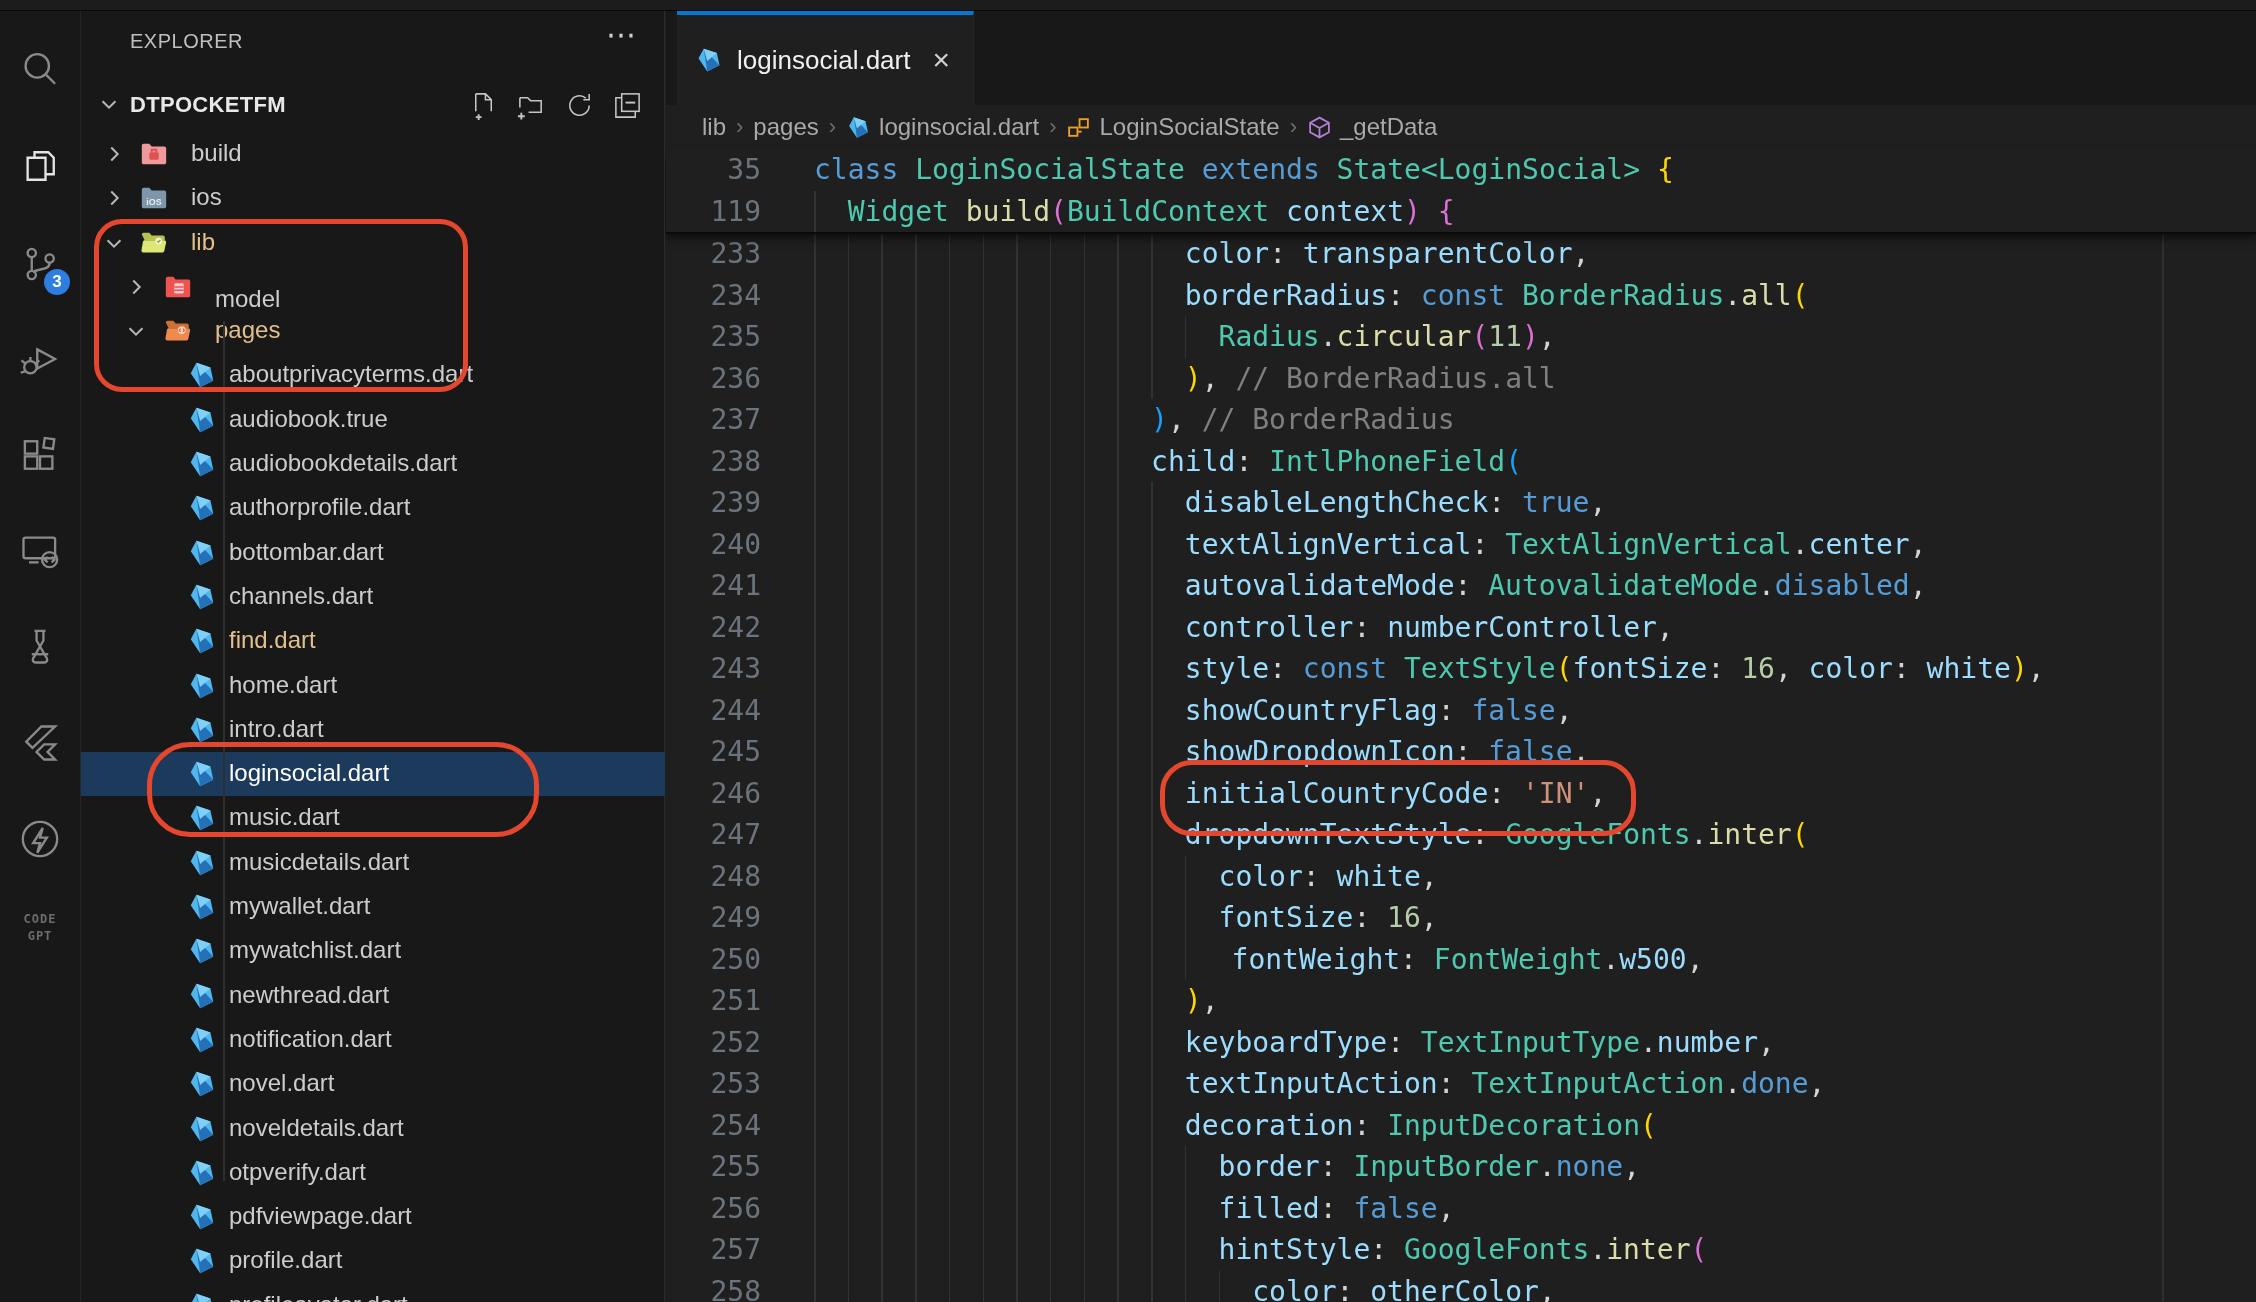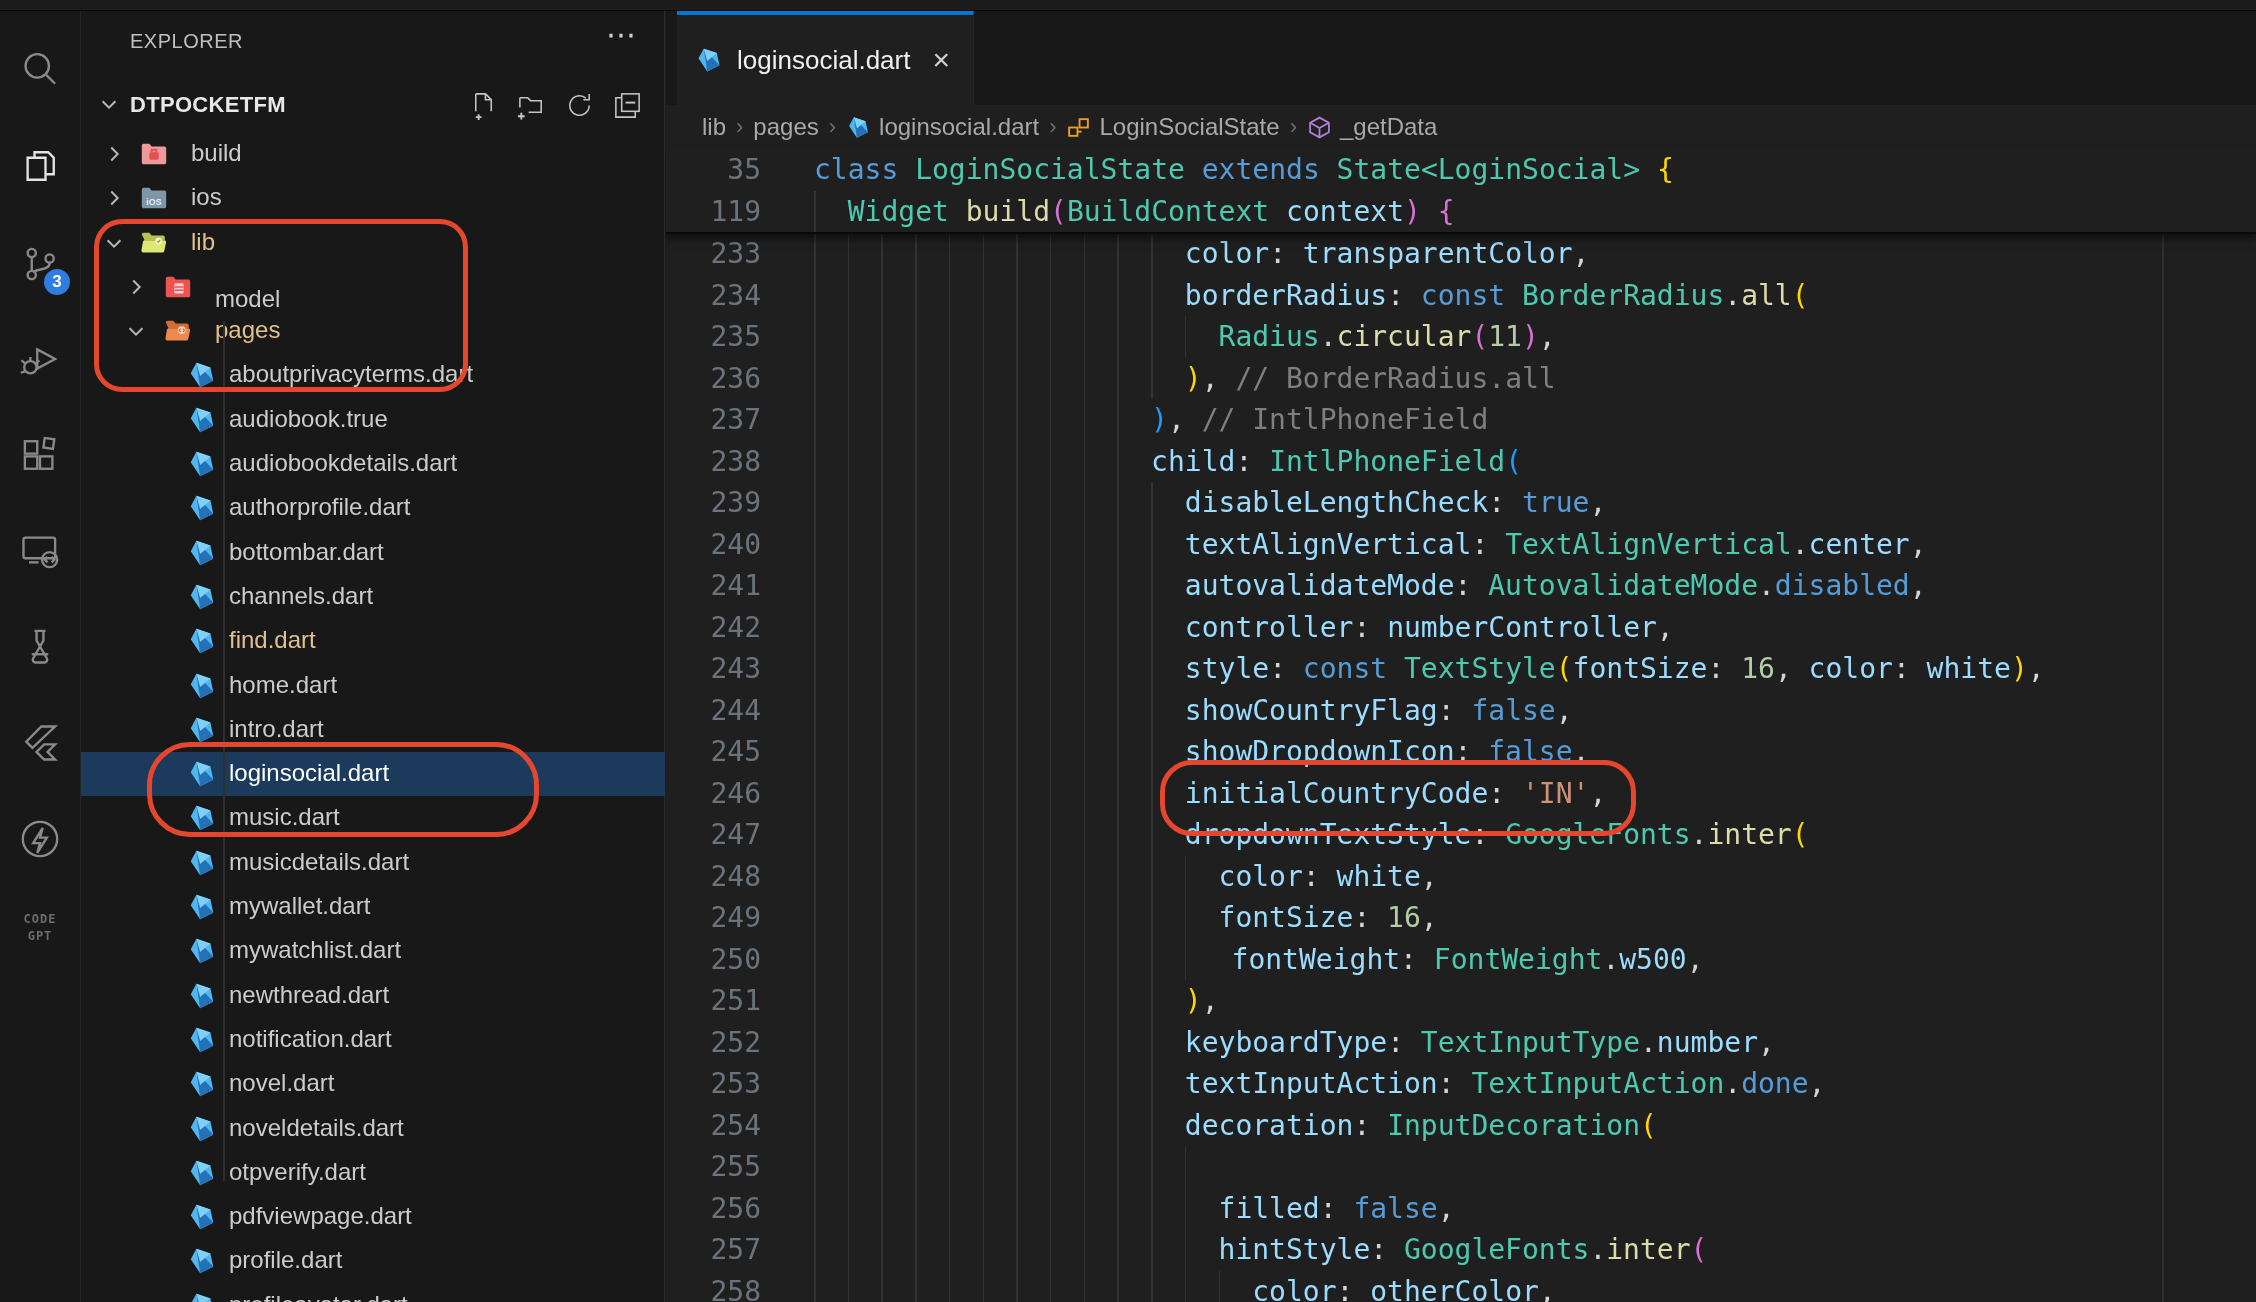--- a/index.html
+++ b/index.html
@@ -454,39 +454,39 @@
     <div class="code">
       <div class="sticky" id="sticky">
           <div class="code-row"><span class="ln">35</span><span class="lc"><span class="ct" style="padding-left: 0px;"><span class="tok-kw">class </span><span class="tok-ty">LoginSocialState </span><span class="tok-kw">extends </span><span class="tok-ty">State&lt;LoginSocial&gt; </span><span class="tok-b1">{</span></span></span></div>
           <div class="code-row"><span class="ln">119</span><span class="lc"><span class="gl" style="width: 33.712px;"></span><span class="ct" style="padding-left: 33.712px;"><span class="tok-ty">Widget </span><span class="tok-fn">build</span><span class="tok-b2">(</span><span class="tok-ty">BuildContext </span><span class="tok-pr">context</span><span class="tok-b2">)</span><span class="tok-pu"> </span><span class="tok-b2">{</span></span></span></div>
         </div>
       <div class="code-lines" id="code-lines">
           <div class="code-row"><span class="ln">233</span><span class="lc"><span class="gl" style="width: 370.832px;"></span><span class="ct" style="padding-left: 370.832px;"><span class="tok-pr">color</span><span class="tok-pu">: </span><span class="tok-pr">transparentColor</span><span class="tok-pu">,</span></span></span></div>
           <div class="code-row"><span class="ln">234</span><span class="lc"><span class="gl" style="width: 370.832px;"></span><span class="ct" style="padding-left: 370.832px;"><span class="tok-pr">borderRadius</span><span class="tok-pu">: </span><span class="tok-kw">const </span><span class="tok-ty">BorderRadius</span><span class="tok-pu">.</span><span class="tok-fn">all</span><span class="tok-b1">(</span></span></span></div>
           <div class="code-row"><span class="ln">235</span><span class="lc"><span class="gl" style="width: 404.544px;"></span><span class="ct" style="padding-left: 404.544px;"><span class="tok-ty">Radius</span><span class="tok-pu">.</span><span class="tok-fn">circular</span><span class="tok-b2">(</span><span class="tok-nu">11</span><span class="tok-b2">)</span><span class="tok-pu">,</span></span></span></div>
           <div class="code-row"><span class="ln">236</span><span class="lc"><span class="gl" style="width: 370.832px;"></span><span class="ct" style="padding-left: 370.832px;"><span class="tok-b1">)</span><span class="tok-pu">, </span><span class="tok-cm">// BorderRadius.all</span></span></span></div>
-          <div class="code-row"><span class="ln">237</span><span class="lc"><span class="gl" style="width: 337.12px;"></span><span class="ct" style="padding-left: 337.12px;"><span class="tok-b3">)</span><span class="tok-pu">, </span><span class="tok-cm">// IntlPhoneField</span></span></span></div>
+          <div class="code-row"><span class="ln">237</span><span class="lc"><span class="gl" style="width: 337.12px;"></span><span class="ct" style="padding-left: 337.12px;"><span class="tok-b3">)</span><span class="tok-pu">, </span><span class="tok-cm">// BorderRadius</span></span></span></div>
           <div class="code-row"><span class="ln">238</span><span class="lc"><span class="gl" style="width: 337.12px;"></span><span class="ct" style="padding-left: 337.12px;"><span class="tok-pr">child</span><span class="tok-pu">: </span><span class="tok-ty">IntlPhoneField</span><span class="tok-b3">(</span></span></span></div>
           <div class="code-row"><span class="ln">239</span><span class="lc"><span class="gl" style="width: 370.832px;"></span><span class="ct" style="padding-left: 370.832px;"><span class="tok-pr">disableLengthCheck</span><span class="tok-pu">: </span><span class="tok-kw">true</span><span class="tok-pu">,</span></span></span></div>
           <div class="code-row"><span class="ln">240</span><span class="lc"><span class="gl" style="width: 370.832px;"></span><span class="ct" style="padding-left: 370.832px;"><span class="tok-pr">textAlignVertical</span><span class="tok-pu">: </span><span class="tok-ty">TextAlignVertical</span><span class="tok-pu">.</span><span class="tok-pr">center</span><span class="tok-pu">,</span></span></span></div>
           <div class="code-row"><span class="ln">241</span><span class="lc"><span class="gl" style="width: 370.832px;"></span><span class="ct" style="padding-left: 370.832px;"><span class="tok-pr">autovalidateMode</span><span class="tok-pu">: </span><span class="tok-ty">AutovalidateMode</span><span class="tok-pu">.</span><span class="tok-kw">disabled</span><span class="tok-pu">,</span></span></span></div>
           <div class="code-row"><span class="ln">242</span><span class="lc"><span class="gl" style="width: 370.832px;"></span><span class="ct" style="padding-left: 370.832px;"><span class="tok-pr">controller</span><span class="tok-pu">: </span><span class="tok-pr">numberController</span><span class="tok-pu">,</span></span></span></div>
           <div class="code-row"><span class="ln">243</span><span class="lc"><span class="gl" style="width: 370.832px;"></span><span class="ct" style="padding-left: 370.832px;"><span class="tok-pr">style</span><span class="tok-pu">: </span><span class="tok-kw">const </span><span class="tok-ty">TextStyle</span><span class="tok-b1">(</span><span class="tok-pr">fontSize</span><span class="tok-pu">: </span><span class="tok-nu">16</span><span class="tok-pu">, </span><span class="tok-pr">color</span><span class="tok-pu">: </span><span class="tok-pr">white</span><span class="tok-b1">)</span><span class="tok-pu">,</span></span></span></div>
           <div class="code-row"><span class="ln">244</span><span class="lc"><span class="gl" style="width: 370.832px;"></span><span class="ct" style="padding-left: 370.832px;"><span class="tok-pr">showCountryFlag</span><span class="tok-pu">: </span><span class="tok-kw">false</span><span class="tok-pu">,</span></span></span></div>
           <div class="code-row"><span class="ln">245</span><span class="lc"><span class="gl" style="width: 370.832px;"></span><span class="ct" style="padding-left: 370.832px;"><span class="tok-pr">showDropdownIcon</span><span class="tok-pu">: </span><span class="tok-kw">false</span><span class="tok-pu">,</span></span></span></div>
           <div class="code-row"><span class="ln">246</span><span class="lc"><span class="gl" style="width: 370.832px;"></span><span class="ct" style="padding-left: 370.832px;"><span class="tok-pr">initialCountryCode</span><span class="tok-pu">: </span><span class="tok-st">'IN'</span><span class="tok-pu">,</span></span></span></div>
           <div class="code-row"><span class="ln">247</span><span class="lc"><span class="gl" style="width: 370.832px;"></span><span class="ct" style="padding-left: 370.832px;"><span class="tok-pr">dropdownTextStyle</span><span class="tok-pu">: </span><span class="tok-ty">GoogleFonts</span><span class="tok-pu">.</span><span class="tok-fn">inter</span><span class="tok-b1">(</span></span></span></div>
           <div class="code-row"><span class="ln">248</span><span class="lc"><span class="gl" style="width: 404.544px;"></span><span class="ct" style="padding-left: 404.544px;"><span class="tok-pr">color</span><span class="tok-pu">: </span><span class="tok-pr">white</span><span class="tok-pu">,</span></span></span></div>
           <div class="code-row"><span class="ln">249</span><span class="lc"><span class="gl" style="width: 404.544px;"></span><span class="ct" style="padding-left: 404.544px;"><span class="tok-pr">fontSize</span><span class="tok-pu">: </span><span class="tok-nu">16</span><span class="tok-pu">,</span></span></span></div>
           <div class="code-row"><span class="ln">250</span><span class="lc"><span class="gl" style="width: 404.544px;"></span><span class="ct" style="padding-left: 404.544px; margin-left: 13px;"><span class="tok-pr">fontWeight</span><span class="tok-pu">: </span><span class="tok-ty">FontWeight</span><span class="tok-pu">.</span><span class="tok-pr">w500</span><span class="tok-pu">,</span></span></span></div>
           <div class="code-row"><span class="ln">251</span><span class="lc"><span class="gl" style="width: 370.832px;"></span><span class="ct" style="padding-left: 370.832px;"><span class="tok-b1">)</span><span class="tok-pu">,</span></span></span></div>
           <div class="code-row"><span class="ln">252</span><span class="lc"><span class="gl" style="width: 370.832px;"></span><span class="ct" style="padding-left: 370.832px;"><span class="tok-pr">keyboardType</span><span class="tok-pu">: </span><span class="tok-ty">TextInputType</span><span class="tok-pu">.</span><span class="tok-pr">number</span><span class="tok-pu">,</span></span></span></div>
           <div class="code-row"><span class="ln">253</span><span class="lc"><span class="gl" style="width: 370.832px;"></span><span class="ct" style="padding-left: 370.832px;"><span class="tok-pr">textInputAction</span><span class="tok-pu">: </span><span class="tok-ty">TextInputAction</span><span class="tok-pu">.</span><span class="tok-kw">done</span><span class="tok-pu">,</span></span></span></div>
           <div class="code-row"><span class="ln">254</span><span class="lc"><span class="gl" style="width: 370.832px;"></span><span class="ct" style="padding-left: 370.832px;"><span class="tok-pr">decoration</span><span class="tok-pu">: </span><span class="tok-ty">InputDecoration</span><span class="tok-b1">(</span></span></span></div>
-          <div class="code-row"><span class="ln">255</span><span class="lc"><span class="gl" style="width: 404.544px;"></span></span></div>
+          <div class="code-row"><span class="ln">255</span><span class="lc"><span class="gl" style="width: 404.544px;"></span><span class="ct" style="padding-left: 404.544px;"><span class="tok-pr">border</span><span class="tok-pu">: </span><span class="tok-ty">InputBorder</span><span class="tok-pu">.</span><span class="tok-kw">none</span><span class="tok-pu">,</span></span></span></div>
           <div class="code-row"><span class="ln">256</span><span class="lc"><span class="gl" style="width: 404.544px;"></span><span class="ct" style="padding-left: 404.544px;"><span class="tok-pr">filled</span><span class="tok-pu">: </span><span class="tok-kw">false</span><span class="tok-pu">,</span></span></span></div>
           <div class="code-row"><span class="ln">257</span><span class="lc"><span class="gl" style="width: 404.544px;"></span><span class="ct" style="padding-left: 404.544px;"><span class="tok-pr">hintStyle</span><span class="tok-pu">: </span><span class="tok-ty">GoogleFonts</span><span class="tok-pu">.</span><span class="tok-fn">inter</span><span class="tok-b2">(</span></span></span></div>
           <div class="code-row"><span class="ln">258</span><span class="lc"><span class="gl" style="width: 438.256px;"></span><span class="ct" style="padding-left: 438.256px;"><span class="tok-pr">color</span><span class="tok-pu">: </span><span class="tok-pr">otherColor</span><span class="tok-pu">,</span></span></span></div>
         </div>
     </div>
     <div class="minimap-line"></div>
   </main>
 
   <div class="ann ann-folders"></div>
   <div class="ann ann-file"></div>

